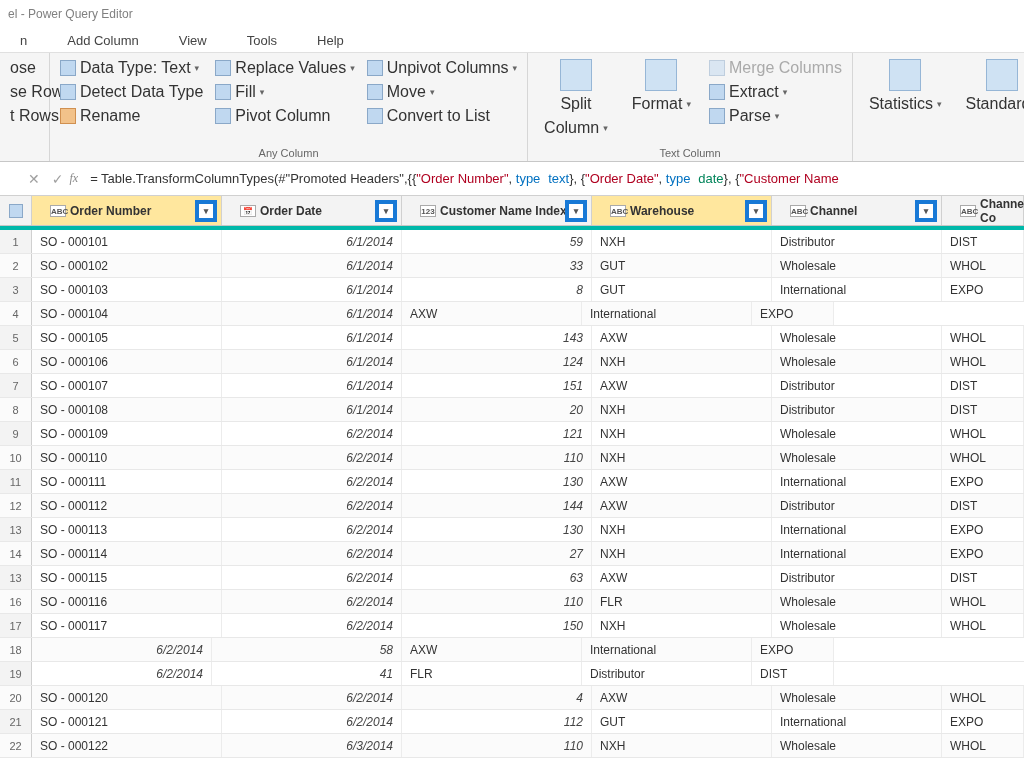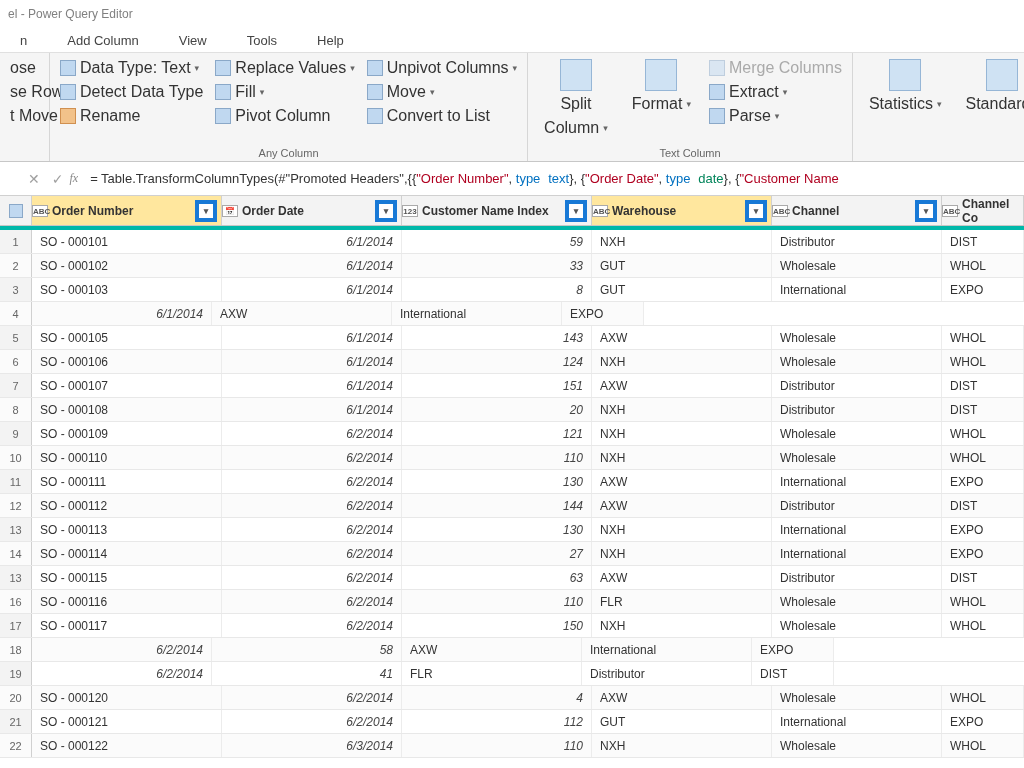--- a/index.html
+++ b/index.html
@@ -28,21 +28,21 @@
   .fx-label { font-style: italic; font-family: "Segoe UI"; color:#888; padding-right:6px; }
   .formula { font-family: Consolas, monospace; font-size: 13px; padding-left: 6px; white-space: nowrap; }
   .tok-fn  { color: #333; }
   .tok-str { color: #b00020; }
   .tok-kw  { color: #0070c0; }
   .tok-date{ color: #00845a; }
 
   .grid-wrap { position: relative; }
   .grid-header { display: flex; height: 30px; background: #f3f3f3; border-bottom: 1px solid #c7c7c7; }
   .rownum-hdr { width: 32px; border-right: 1px solid #d0d0d0; background: #f3f3f3; display:flex; align-items:center; justify-content:center; }
-  .colh { border-right: 1px solid #d0d0d0; display: flex; align-items: center; padding: 0 0; gap: 4px; position: relative; font-size: 12px; font-weight: 600; color: #333; }
+  .colh { border-right: 1px solid #d0d0d0; display: flex; align-items: center; padding: 0 18px; gap: 4px; position: relative; font-size: 12px; font-weight: 600; color: #333; }
   .colh.sel { background: #ffe79e; }
   .type-ico { width: 16px; height: 12px; font-size: 8px; font-weight:600; line-height: 12px; text-align:center; color:#555; border:1px solid #aaa; background:#fff; flex-shrink:0; }
   .filter-box { position:absolute; right:4px; top:4px; width:22px; height:22px; border:4px solid #1879d6; background:#fff; display:flex; align-items:center; justify-content:center; }
   .filter-box::after { content:"\25BE"; font-size:9px; color:#555; }
 
   .sel-underline { height: 4px; background:#00b8a9; }
 
   .grid-body { }
   .row { display: flex; height: 24px; border-bottom: 1px solid #e8e8e8; }
   .row:nth-child(even) .cell, .row:nth-child(even) .rownum { background:#fbfbfb; }
@@ -73,21 +73,21 @@
   <div class="item">Tools</div>
   <div class="item">Help</div>
 </div>
 
 <div class="ribbon">
   <div class="ribbon-group" style="width:50px">
     <div class="controls">
         <div class="stack">
       <div class="btn">ose</div>
       <div class="btn">se Rows</div>
-      <div class="btn">t Move</div>
+      <div class="btn">t Rows</div>
     </div>
       </div>
     <div class="label">&nbsp;</div>
   </div>
 
   <div class="ribbon-group">
     <div class="controls">
       <div class="stack">
         <div class="btn drop">
             <span class="ico"></span>
@@ -278,20 +278,21 @@
         <div class="rownum">3</div>
         <div class="cell c-order">SO - 000103</div>
         <div class="cell date c-date">6/1/2014</div>
         <div class="cell num c-idx">8</div>
         <div class="cell c-wh">GUT</div>
         <div class="cell c-chan">International</div>
         <div class="cell c-chanco">EXPO</div>
       </div>
       <div class="row">
         <div class="rownum">4</div>
+        <div class="cell c-order">SO - 000104</div>
         <div class="cell date c-date">6/1/2014</div>
         <div class="cell c-wh">AXW</div>
         <div class="cell c-chan">International</div>
         <div class="cell c-chanco">EXPO</div>
       </div>
       <div class="row">
         <div class="rownum">5</div>
         <div class="cell c-order">SO - 000105</div>
         <div class="cell date c-date">6/1/2014</div>
         <div class="cell num c-idx">143</div>

